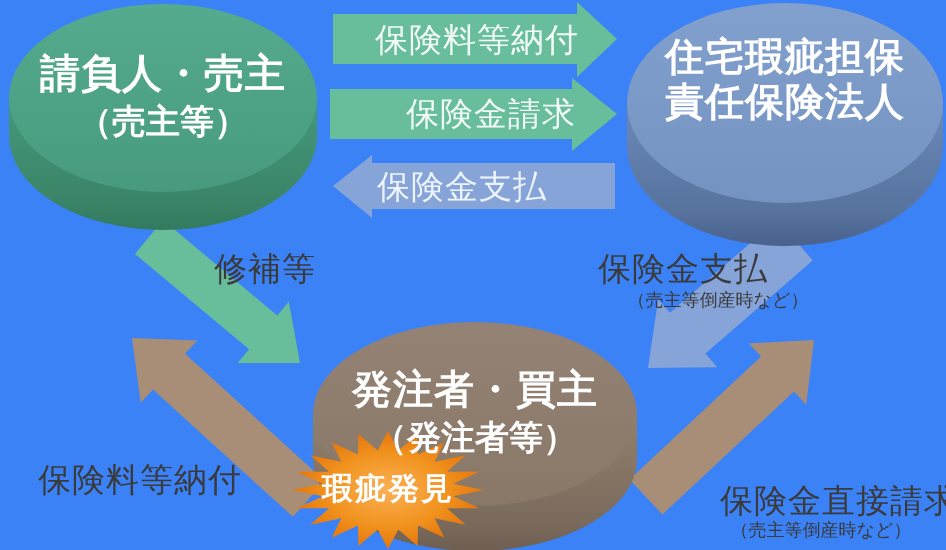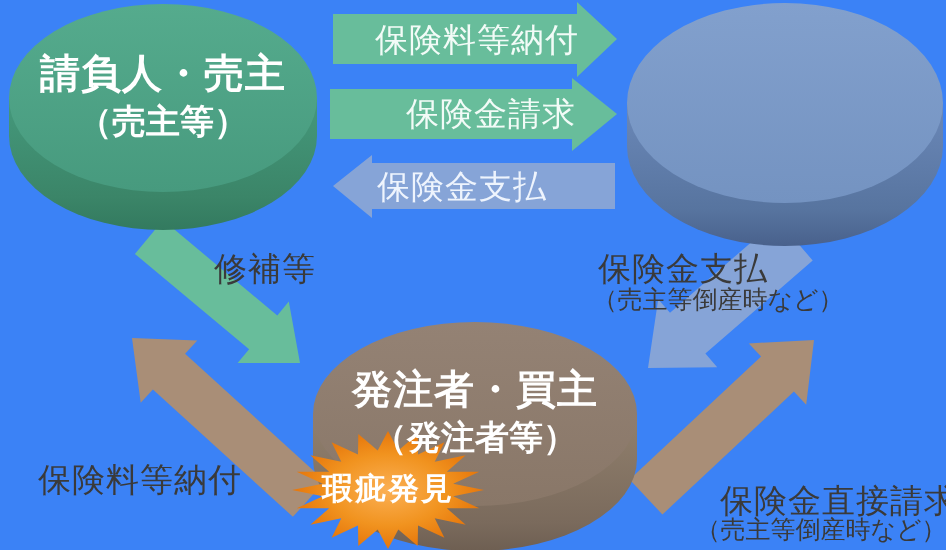--- a/index.html
+++ b/index.html
@@ -19,21 +19,21 @@
     line-height:1.15;
     user-select:none;
   }
   .node-lbl{color:#ffffff;font-weight:700;}
   .node-main{font-size:40px;letter-spacing:1px;}
   .node-sub{font-size:34px;margin-top:6px;}
   .blue-main{font-size:39px;letter-spacing:1px;}
   .arrow-lbl{color:#f2fbf7;font-size:33px;letter-spacing:1px;}
   .arrow-lbl-blue{color:#eef4fd;font-size:33px;letter-spacing:1px;}
   .dark-lbl{color:#3a3a3a;font-size:33px;letter-spacing:1px;}
-  .dark-lbl-sm{color:#3a3a3a;font-size:25px;letter-spacing:0px;}
+  .dark-lbl-sm{color:#3a3a3a;font-size:18px;letter-spacing:0px;}
   .burst-lbl{color:#ffffff;font-size:31px;font-weight:700;letter-spacing:2px;}
 </style>
 </head>
 <body>
 
 <div class="canvas">
 
   <svg class="diagram-svg" width="946" height="550" viewBox="0 0 946 550">
     <defs>
       <linearGradient id="gGreenTop" x1="0" y1="0" x2="0" y2="1">
@@ -95,20 +95,24 @@
     </g>
 
     <polygon fill="url(#gBurst)" points="388.0,431.0 398.3,450.5 417.7,433.9 418.0,454.4 444.4,442.3 434.7,461.7 465.7,455.3 446.8,471.8 479.3,471.8 453.2,483.7 484.0,490.0 453.2,496.3 479.3,508.2 446.8,508.2 465.7,524.7 434.7,518.3 444.4,537.7 418.0,525.6 417.7,546.1 398.3,529.5 388.0,549.0 377.7,529.5 358.3,546.1 358.0,525.6 331.6,537.7 341.3,518.3 310.3,524.7 329.2,508.2 296.7,508.2 322.8,496.3 292.0,490.0 322.8,483.7 296.7,471.8 329.2,471.8 310.3,455.3 341.3,461.7 331.6,442.3 358.0,454.4 358.3,433.9 377.7,450.5"></polygon>
   </svg>
 
   <div class="lbl node-lbl" style="left:163px;top:96px;">
     <div class="node-main">請負人・売主</div>
     <div class="node-sub">（売主等）</div>
   </div>
 
+  <div class="lbl node-lbl" style="left:785px;top:80px;">
+    <div class="blue-main">住宅瑕疵担保</div>
+    <div class="blue-main">責任保険法人</div>
+  </div>
 
   <div class="lbl node-lbl" style="left:475px;top:412px;">
     <div class="node-main">発注者・買主</div>
     <div class="node-sub">（発注者等）</div>
   </div>
 
   <div class="lbl arrow-lbl" style="left:477px;top:40px;">保険料等納付</div>
   <div class="lbl arrow-lbl" style="left:491px;top:114px;">保険金請求</div>
   <div class="lbl arrow-lbl-blue" style="left:462px;top:187px;">保険金支払</div>
 

